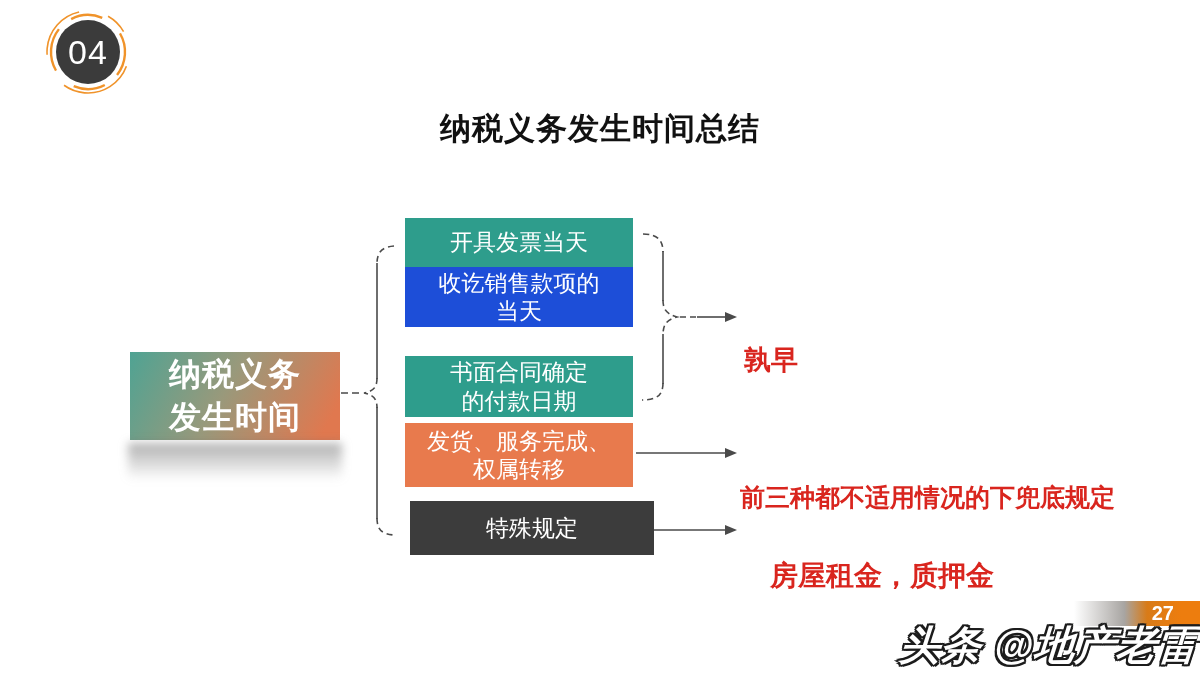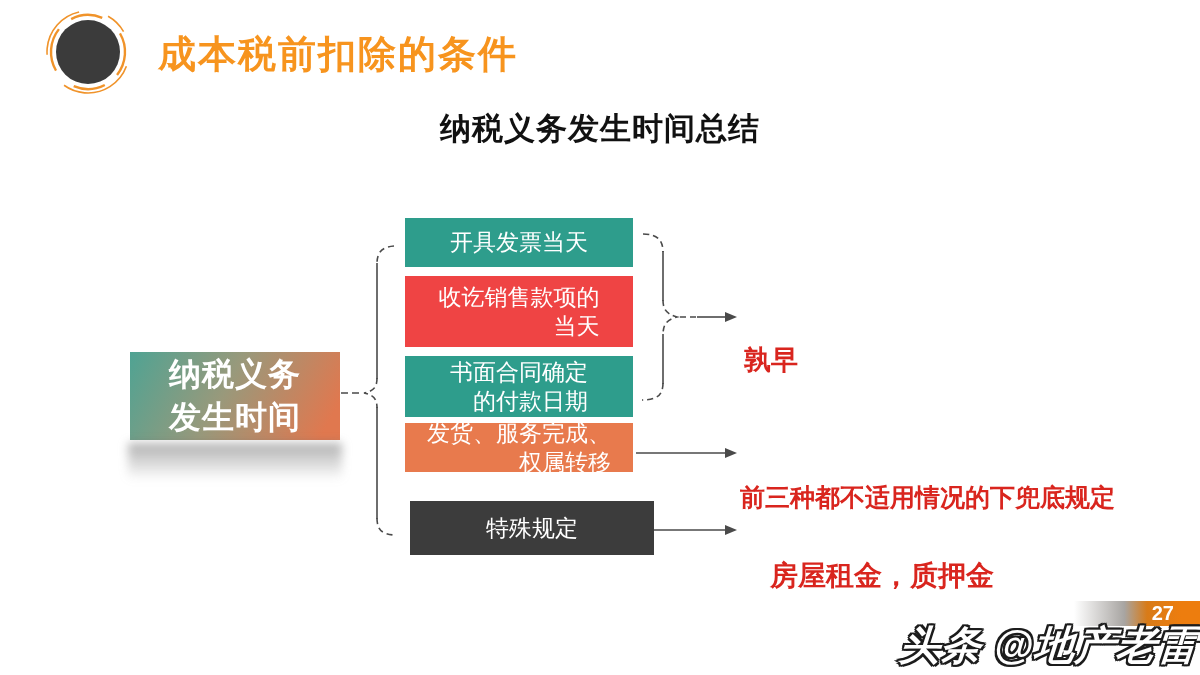--- a/index.html
+++ b/index.html
@@ -102,31 +102,31 @@
     filter: blur(5px);
   }
 
   .node {
     position: absolute;
     left: 405px;
     width: 228px;
     display: flex;
     align-items: center;
     justify-content: center;
-    text-align: right;
+    text-align: center;
     color: #ffffff;
     font-size: 23px;
     font-weight: 500;
     line-height: 1.22;
     white-space: pre-line;
   }
   .b1 { top: 218px; height: 49px; background: #2E9D8C; }
-  .b2 { top: 276px; height: 71px; background: #ef4444; }
+  .b2 { top: 267px; height: 60px; background: #1d4ed8; }
   .b3 { top: 356px; height: 61px; background: #2E9D8C; }
-  .b4 { top: 423px; height: 49px; background: #E87A4D; }
+  .b4 { top: 423px; height: 64px; background: #E87A4D; }
   .b5 { top: 501px; height: 54px; background: #3C3C3C; left: 410px; width: 244px; }
 
   .rlabel {
     position: absolute;
     color: #D9251E;
     font-weight: 600;
     white-space: nowrap;
     margin-top: 40px;
   }
   .l1 { left: 744px; top: 302px; font-size: 27px; }
@@ -175,22 +175,22 @@
 
 <div class="slide">
 
   <div class="header">
     <div class="badge">
       <svg width="92" height="92" viewBox="0 0 92 92">
         <circle cx="44" cy="46" r="32" fill="#3B3B3B"></circle>
         <circle cx="44" cy="46" r="37" fill="none" stroke="#F0932A" stroke-width="2.4" stroke-dasharray="44 16 32 24" transform="rotate(-30 44 46)"></circle>
         <circle cx="44" cy="46" r="41" fill="none" stroke="#F0932A" stroke-width="1.6" stroke-dasharray="22 36 58 30" transform="rotate(95 44 46)"></circle>
       </svg>
+      <span class="badge-num">04</span>
     </div>
-    <h1 class="title">成本税前扣除的条件</h1>
   </div>
 
   <h2 class="subtitle">纳税义务发生时间总结</h2>
 
   <div class="diagram">
 
     <svg class="connectors" viewBox="0 0 1200 675">
       <g stroke="#4A4A4A" stroke-width="1.6" fill="none">
 
         <path d="M394 246 C381 247 377 253 377 264" stroke-dasharray="6 4"></path>

